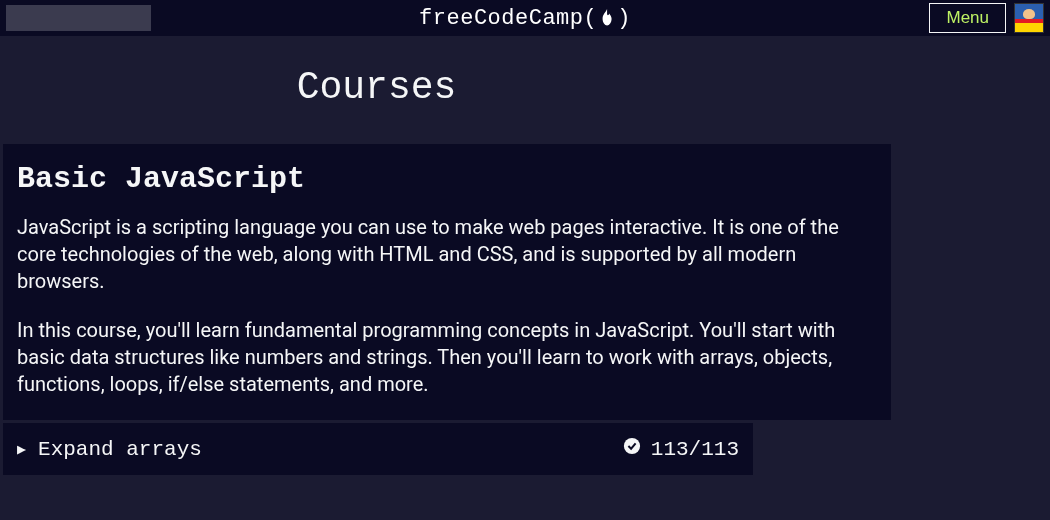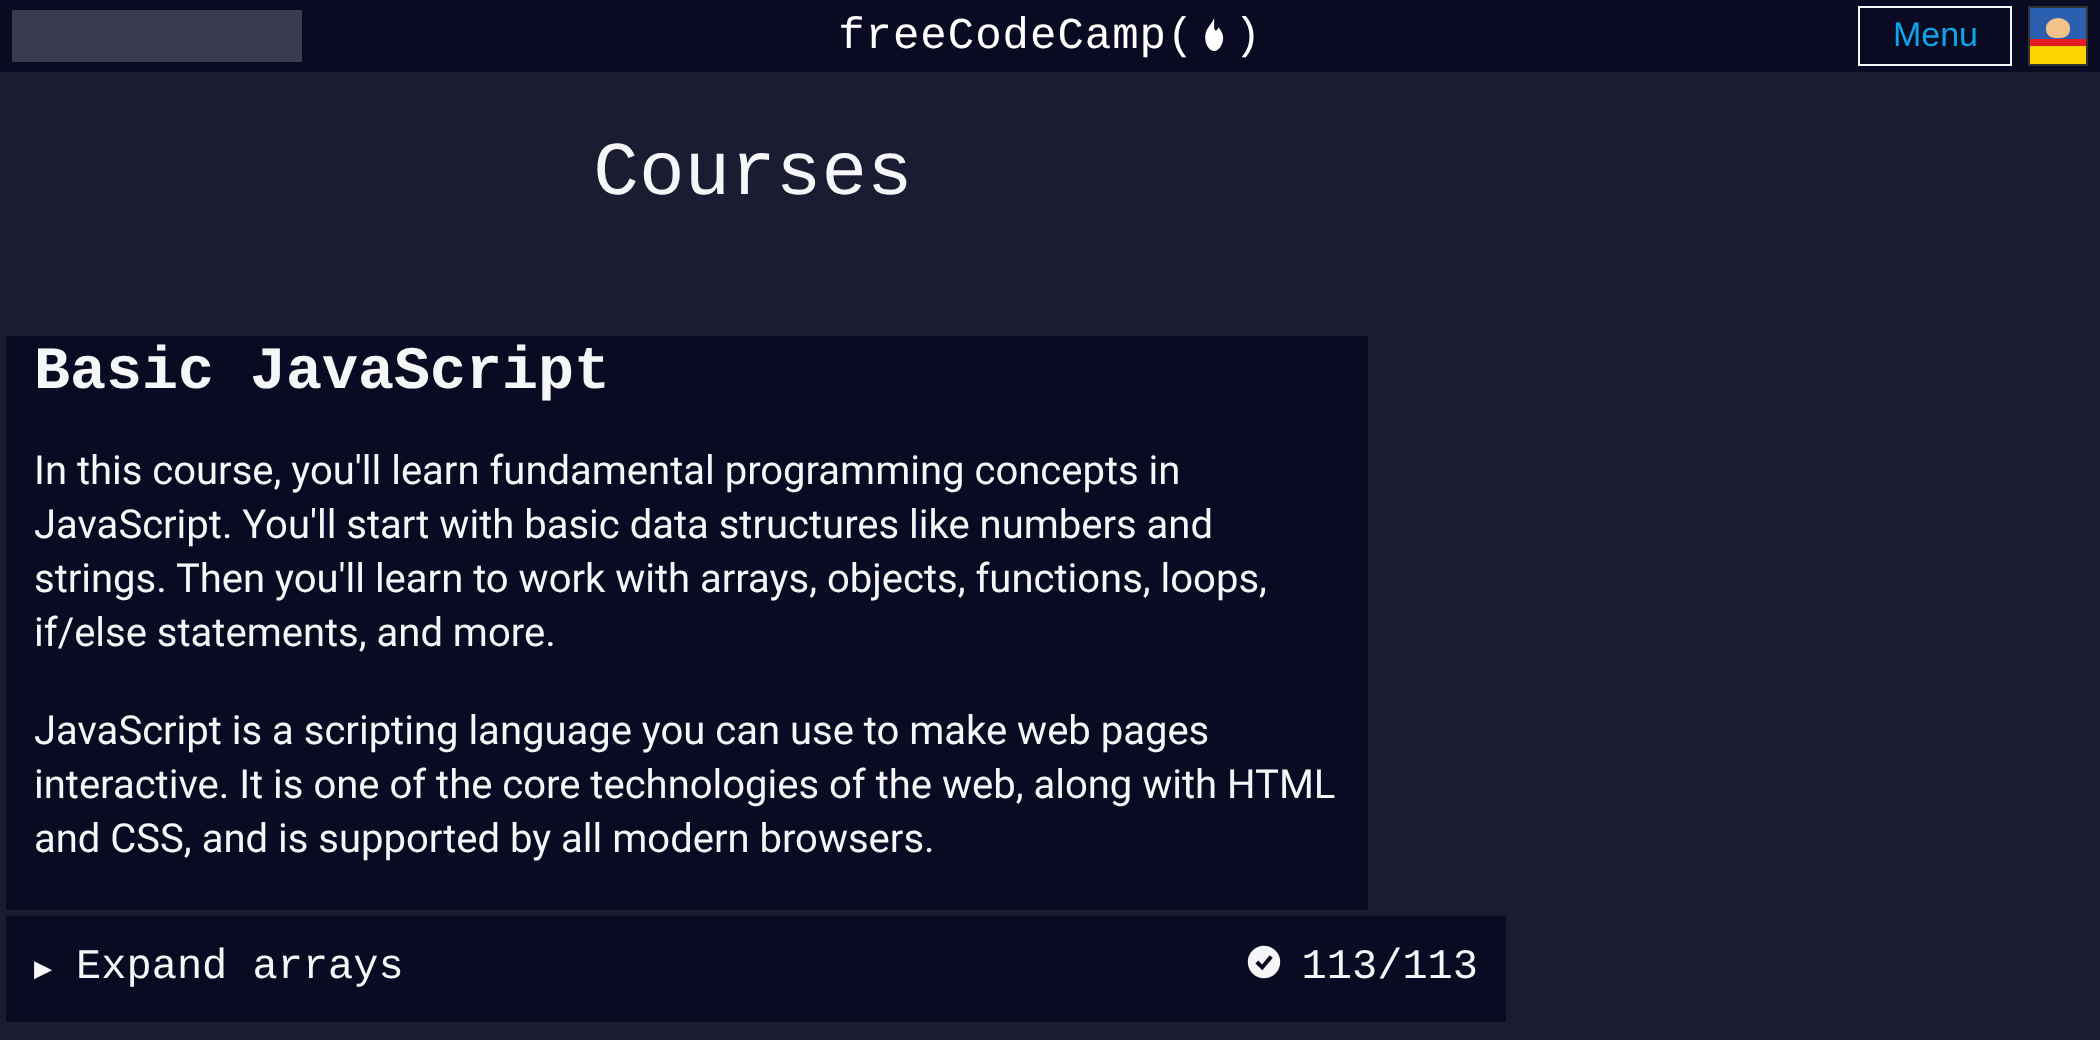--- a/index.html
+++ b/index.html
@@ -51,21 +51,21 @@
       margin: 0 1px;
     }
     .header-right {
       display: flex;
       align-items: center;
       gap: 8px;
     }
     .menu-button {
       border: 1px solid #f5f6f7;
       background: transparent;
-      color: #0ea5e9;
+      color: #bef264;
       padding: 4px 16px;
       font-size: 17px;
       cursor: pointer;
     }
     .avatar {
       width: 30px;
       height: 30px;
       background: linear-gradient(to bottom, #2b5fb0 0%, #2b5fb0 55%, #e31b23 55%, #e31b23 68%, #ffd500 68%, #ffd500 100%);
       position: relative;
       border: 1px solid #333;
@@ -83,25 +83,24 @@
     }
     .page-title {
       font-family: "Courier New", monospace;
       font-size: 38px;
       font-weight: normal;
       text-align: center;
       padding: 30px 0 35px;
       width: 753px;
     }
     .course-card {
-      width: 681px;
+      width: 888px;
       margin-left: 3px;
       background: #0a0a23;
-      padding: 2px 14px 22px;
-      margin-top: 24px;
+      padding: 18px 14px 22px;
     }
     .course-title {
       font-family: "Courier New", monospace;
       font-size: 30px;
       font-weight: bold;
       margin-bottom: 18px;
     }
     .course-desc {
       font-size: 20px;
       line-height: 1.35;
@@ -160,22 +159,22 @@
   <div class="header-right">
     <button class="menu-button">Menu</button>
     <div class="avatar"></div>
   </div>
 </div>
 
 <h1 class="page-title">Courses</h1>
 
 <div class="course-card">
   <h2 class="course-title">Basic JavaScript</h2>
+  <p class="course-desc">JavaScript is a scripting language you can use to make web pages interactive. It is one of the core technologies of the web, along with HTML and CSS, and is supported by all modern browsers.</p>
   <p class="course-desc">In this course, you'll learn fundamental programming concepts in JavaScript. You'll start with basic data structures like numbers and strings. Then you'll learn to work with arrays, objects, functions, loops, if/else statements, and more.</p>
-  <p class="course-desc">JavaScript is a scripting language you can use to make web pages interactive. It is one of the core technologies of the web, along with HTML and CSS, and is supported by all modern browsers.</p>
 </div>
 
 <div class="expand-bar">
   <div class="expand-left">
     <span class="triangle-icon">▶</span>
     <span>Expand arrays</span>
   </div>
   <div class="expand-right">
     <span>
       <svg class="check-circle" viewBox="0 0 20 20">

